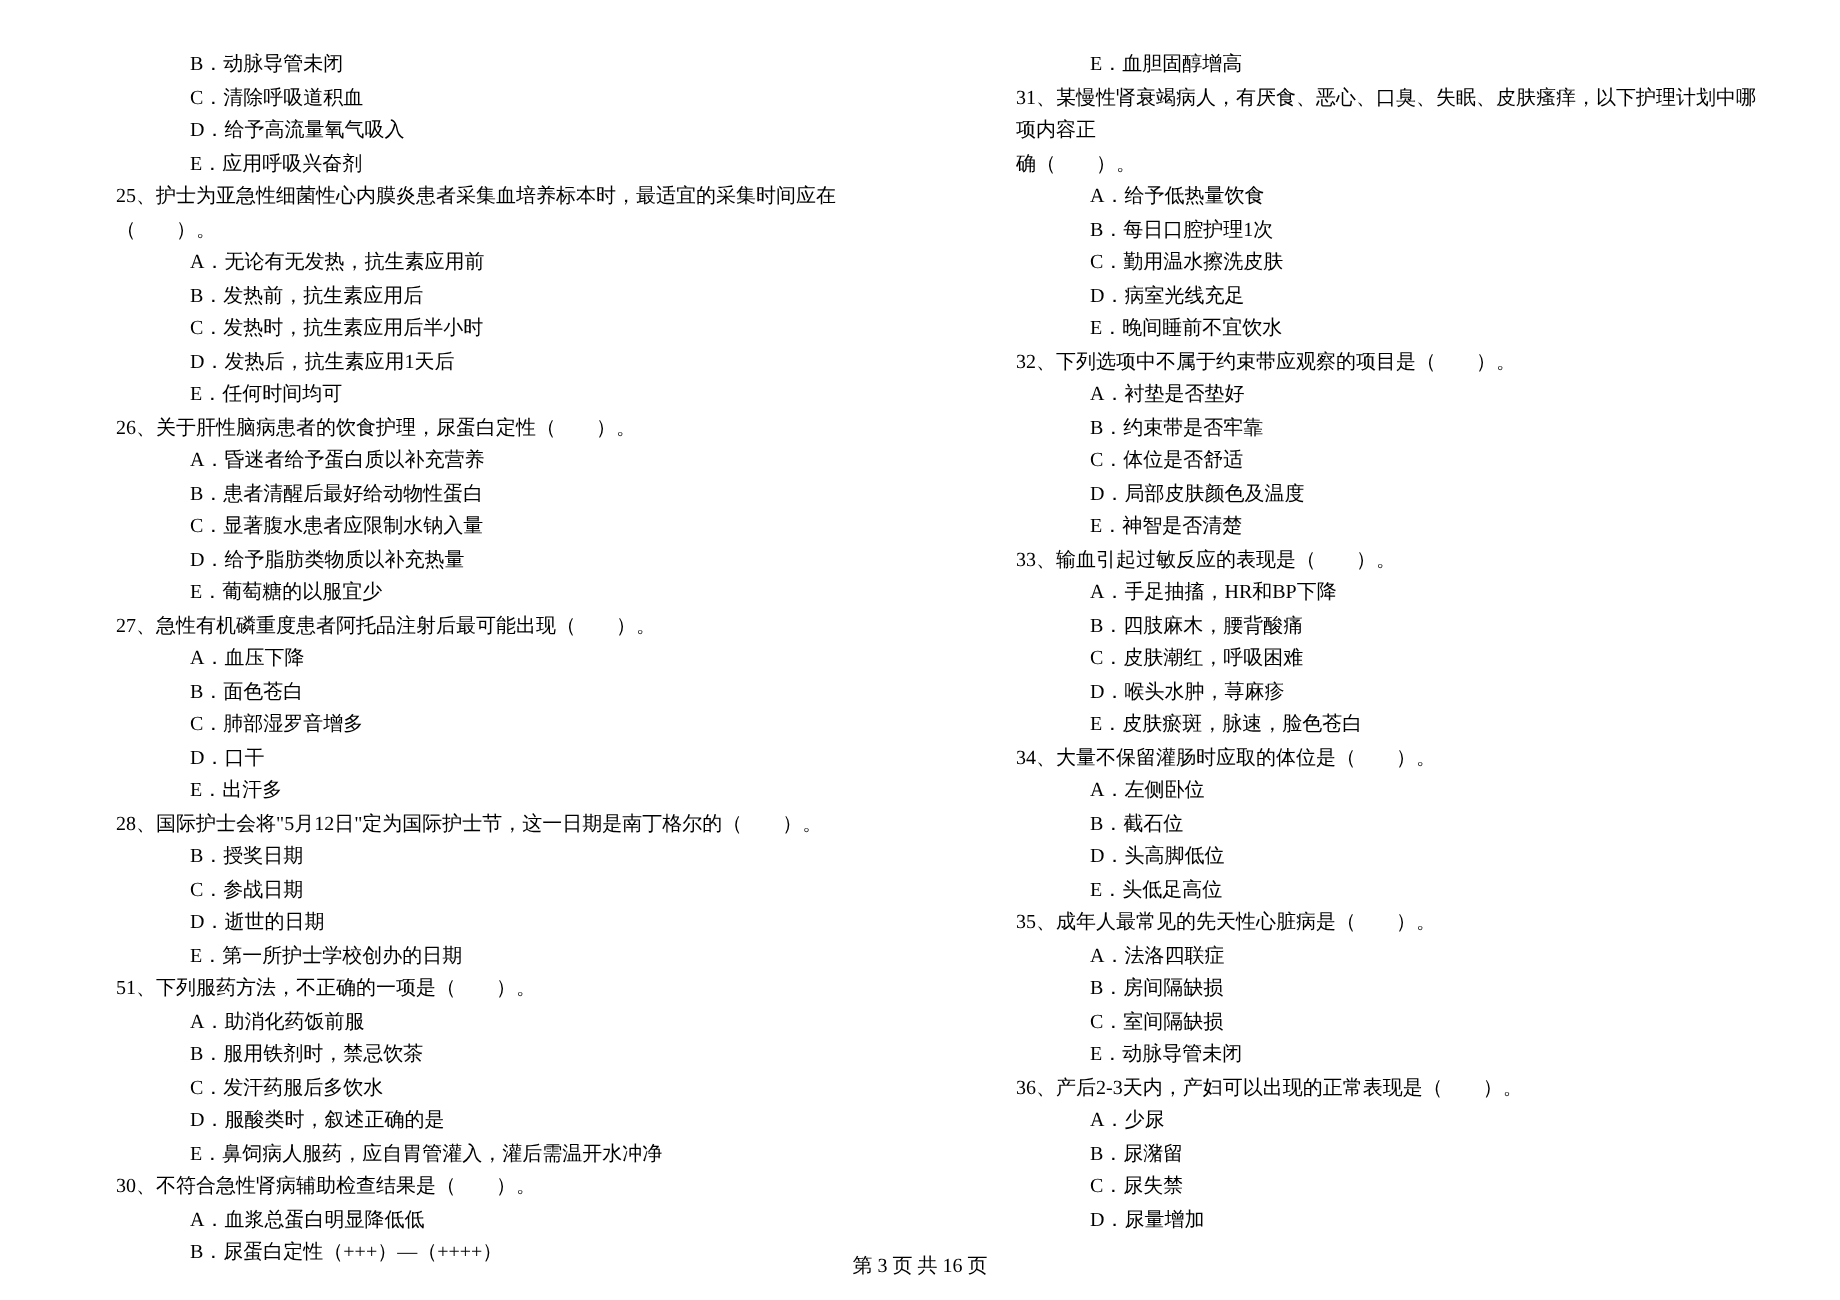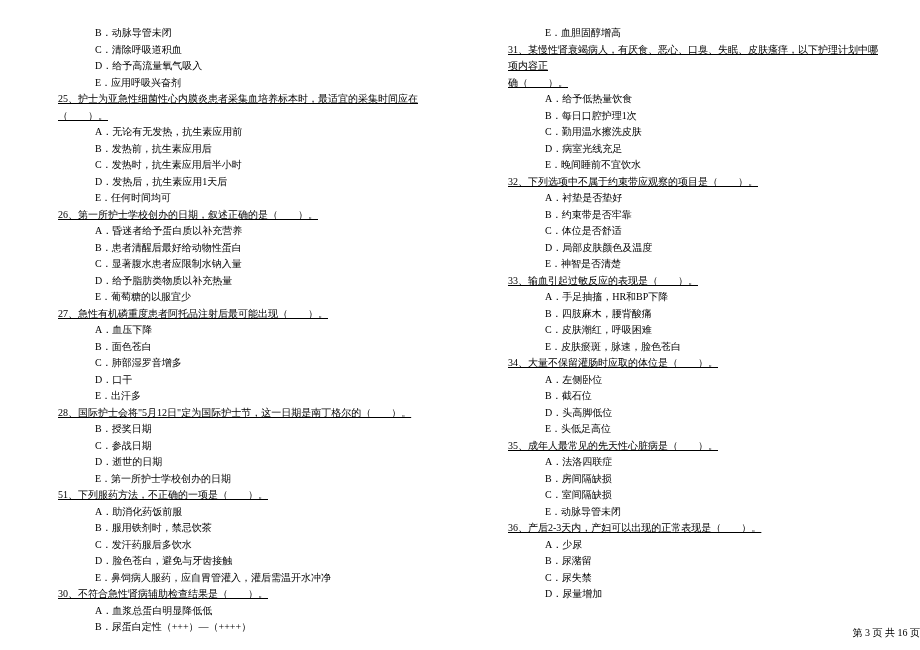--- a/index.html
+++ b/index.html
@@ -23,49 +23,48 @@
     }
     .column {
       flex: 1;
       line-height: 1.65;
     }
     .option-line {
       padding-left: 55px;
     }
     .question-line {
       padding-left: 18px;
-      text-decoration: underline;
     }
     .footer {
       position: absolute;
       bottom: 10px;
       left: 0;
       right: 0;
-      text-align: right;
+      text-align: center;
       font-size: 10px;
     }
   </style>
 </head>
 <body>
 
 <div class="page-container">
   <div class="column">
     <div class="option-line">B．动脉导管未闭</div>
     <div class="option-line">C．清除呼吸道积血</div>
     <div class="option-line">D．给予高流量氧气吸入</div>
     <div class="option-line">E．应用呼吸兴奋剂</div>
 
     <div class="question-line"><span>25、</span><span>护士为亚急性细菌性心内膜炎患者采集血培养标本时，最适宜的采集时间应在（　　）。</span></div>
     <div class="option-line">A．无论有无发热，抗生素应用前</div>
     <div class="option-line">B．发热前，抗生素应用后</div>
     <div class="option-line">C．发热时，抗生素应用后半小时</div>
     <div class="option-line">D．发热后，抗生素应用1天后</div>
     <div class="option-line">E．任何时间均可</div>
 
-    <div class="question-line"><span>26、</span><span>第一所护士学校创办的日期，叙述正确的是（　　）。</span></div>
+    <div class="question-line"><span>26、</span><span>关于肝性脑病患者的饮食护理，尿蛋白定性（　　）。</span></div>
     <div class="option-line">A．昏迷者给予蛋白质以补充营养</div>
     <div class="option-line">B．患者清醒后最好给动物性蛋白</div>
     <div class="option-line">C．显著腹水患者应限制水钠入量</div>
     <div class="option-line">D．给予脂肪类物质以补充热量</div>
     <div class="option-line">E．葡萄糖的以服宜少</div>
 
     <div class="question-line"><span>27、</span><span>急性有机磷重度患者阿托品注射后最可能出现（　　）。</span></div>
     <div class="option-line">A．血压下降</div>
     <div class="option-line">B．面色苍白</div>
     <div class="option-line">C．肺部湿罗音增多</div>
@@ -75,21 +74,21 @@
     <div class="question-line"><span>28、</span><span>国际护士会将"5月12日"定为国际护士节，这一日期是南丁格尔的（　　）。</span></div>
     <div class="option-line">B．授奖日期</div>
     <div class="option-line">C．参战日期</div>
     <div class="option-line">D．逝世的日期</div>
     <div class="option-line">E．第一所护士学校创办的日期</div>
 
     <div class="question-line"><span>51、</span><span>下列服药方法，不正确的一项是（　　）。</span></div>
     <div class="option-line">A．助消化药饭前服</div>
     <div class="option-line">B．服用铁剂时，禁忌饮茶</div>
     <div class="option-line">C．发汗药服后多饮水</div>
-    <div class="option-line">D．脸色苍白，避免与牙齿接触</div>
+    <div class="option-line">D．服酸类时，叙述正确的是</div>
     <div class="option-line">E．鼻饲病人服药，应自胃管灌入，灌后需温开水冲净</div>
 
     <div class="question-line"><span>30、</span><span>不符合急性肾病辅助检查结果是（　　）。</span></div>
     <div class="option-line">A．血浆总蛋白明显降低低</div>
     <div class="option-line">B．尿蛋白定性（+++）—（++++）</div>
 
   </div>
 
   <div class="column">
     <div class="option-line">E．血胆固醇增高</div>
@@ -106,20 +105,21 @@
     <div class="option-line">A．衬垫是否垫好</div>
     <div class="option-line">B．约束带是否牢靠</div>
     <div class="option-line">C．体位是否舒适</div>
     <div class="option-line">D．局部皮肤颜色及温度</div>
     <div class="option-line">E．神智是否清楚</div>
 
     <div class="question-line"><span>33、</span><span>输血引起过敏反应的表现是（　　）。</span></div>
     <div class="option-line">A．手足抽搐，HR和BP下降</div>
     <div class="option-line">B．四肢麻木，腰背酸痛</div>
     <div class="option-line">C．皮肤潮红，呼吸困难</div>
+    <div class="option-line">D．喉头水肿，荨麻疹</div>
     <div class="option-line">E．皮肤瘀斑，脉速，脸色苍白</div>
 
     <div class="question-line"><span>34、</span><span>大量不保留灌肠时应取的体位是（　　）。</span></div>
     <div class="option-line">A．左侧卧位</div>
     <div class="option-line">B．截石位</div>
     <div class="option-line">D．头高脚低位</div>
     <div class="option-line">E．头低足高位</div>
 
     <div class="question-line"><span>35、</span><span>成年人最常见的先天性心脏病是（　　）。</span></div>
     <div class="option-line">A．法洛四联症</div>

